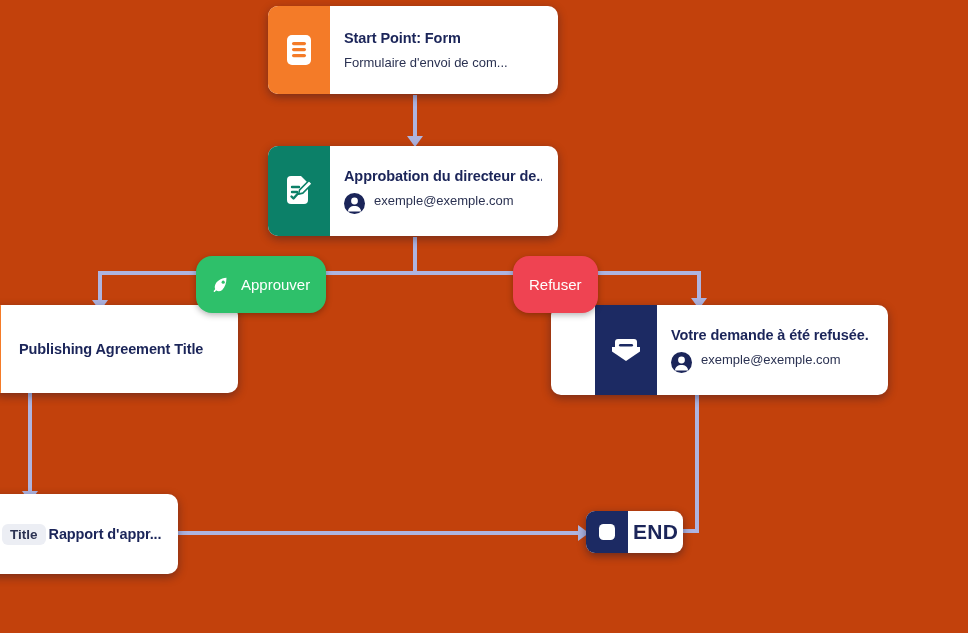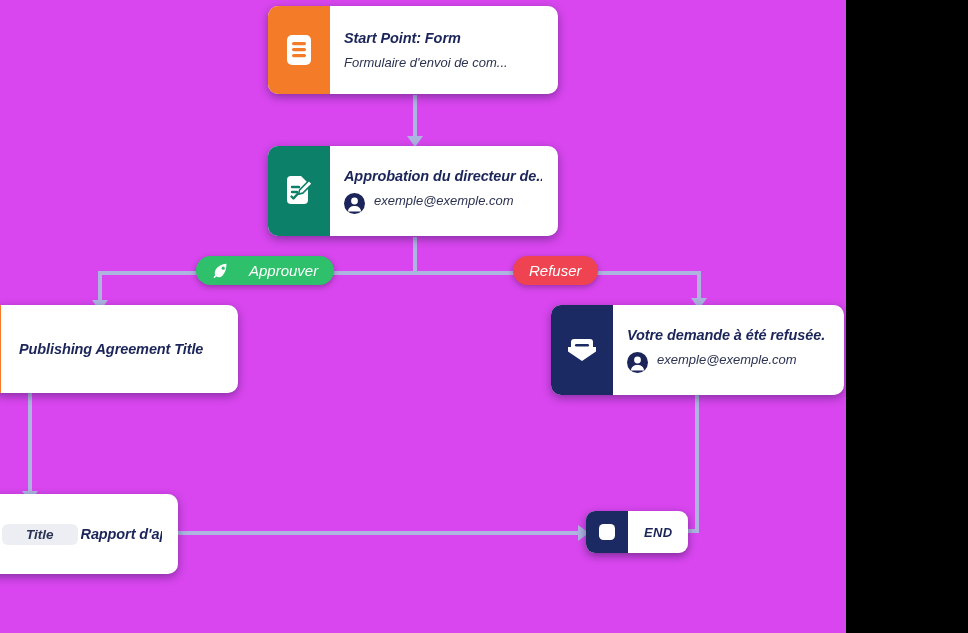--- a/index.html
+++ b/index.html
@@ -2,26 +2,25 @@
 <html><head>
 <meta charset="utf-8">
 <style>
   html, body {
     margin: 0;
     padding: 0;
     background: #000000;
   }
   #canvas {
     position: relative;
-    width: 846px;
+    width: 968px;
     height: 633px;
-    background: #d946ef;
+    background: #c2410c;
     overflow: hidden;
     font-family: "Liberation Sans", sans-serif;
-    font-style: italic;
   }
 
   
   .conn {
     position: absolute;
     background: #aeb4e0;
   }
   .conn.h { height: 4px; }
   .conn.v { width: 4px; }
 
@@ -90,37 +89,37 @@
     font-size: 13px;
     color: #2b3252;
     white-space: nowrap;
     overflow: hidden;
   }
   .title-badge {
     display: inline-block;
     background: #eceef4;
     color: #2b3252;
     border-radius: 6px;
-    padding: 3px 24px;
+    padding: 3px 8px;
     font-size: 13.5px;
     font-weight: bold;
     margin-right: 3px;
   }
   .row-inline { display: flex; align-items: center; }
 
   .avatar { flex: 0 0 auto; display: block; }
 
   
   .pill {
     position: absolute;
     display: flex;
     align-items: center;
-    gap: 20px;
+    gap: 12px;
     border-radius: 16px;
-    padding: 6px 16px;
+    padding: 20px 16px;
     font-size: 15px;
     color: #ffffff;
     white-space: nowrap;
     box-shadow: 0 2px 6px rgba(0,0,0,0.3);
   }
   .pill-approve { background: #2ec06a; }
   .pill-reject  { background: #ef4352; }
 
   
   .end-node {
@@ -137,22 +136,22 @@
     width: 42px;
     flex: 0 0 42px;
     background: #1c2a63;
     display: flex;
     align-items: center;
     justify-content: center;
   }
   .end-label {
     display: flex;
     align-items: center;
-    padding: 0 16px;
-    font-size: 13px;
+    padding: 0 5px;
+    font-size: 21px;
     font-weight: bold;
     color: #1b2559;
     letter-spacing: 0.3px;
     text-align: center;
   }
 </style>
 </head>
 <body>
 
 <div id="canvas">
@@ -219,21 +218,21 @@
     </div>
   </div>
 
   <div class="node" style="left:-8px; top:305px; width:246px; height:88px;">
     <div class="node-stripe" style="background:#f47b28;"></div>
     <div class="node-body" style="padding-left:18px;">
       <div class="node-title">Publishing Agreement Title</div>
     </div>
   </div>
 
-  <div class="node" style="left:551px; top:305px; width:293px; height:90px;">
+  <div class="node" style="left:551px; top:305px; width:293px; height:90px;padding-left:44px;">
     <div class="node-icon" style="background:#1c2a63;">
       <svg width="34" height="30" viewBox="0 0 34 30" aria-hidden="true">
         <rect x="6" y="4" width="22" height="15" rx="3" fill="#ffffff"></rect>
         <rect x="10" y="9" width="14" height="2.4" rx="1.2" fill="#1c2a63"></rect>
         <rect x="10" y="13.5" width="14" height="2.4" rx="1.2" fill="#1c2a63"></rect>
         <path d="M3 12h28v4.5L17 26 3 16.5z" fill="#ffffff"></path>
       </svg>
     </div>
     <div class="node-body">
       <div class="node-title">Votre demande à été refusée.</div>

